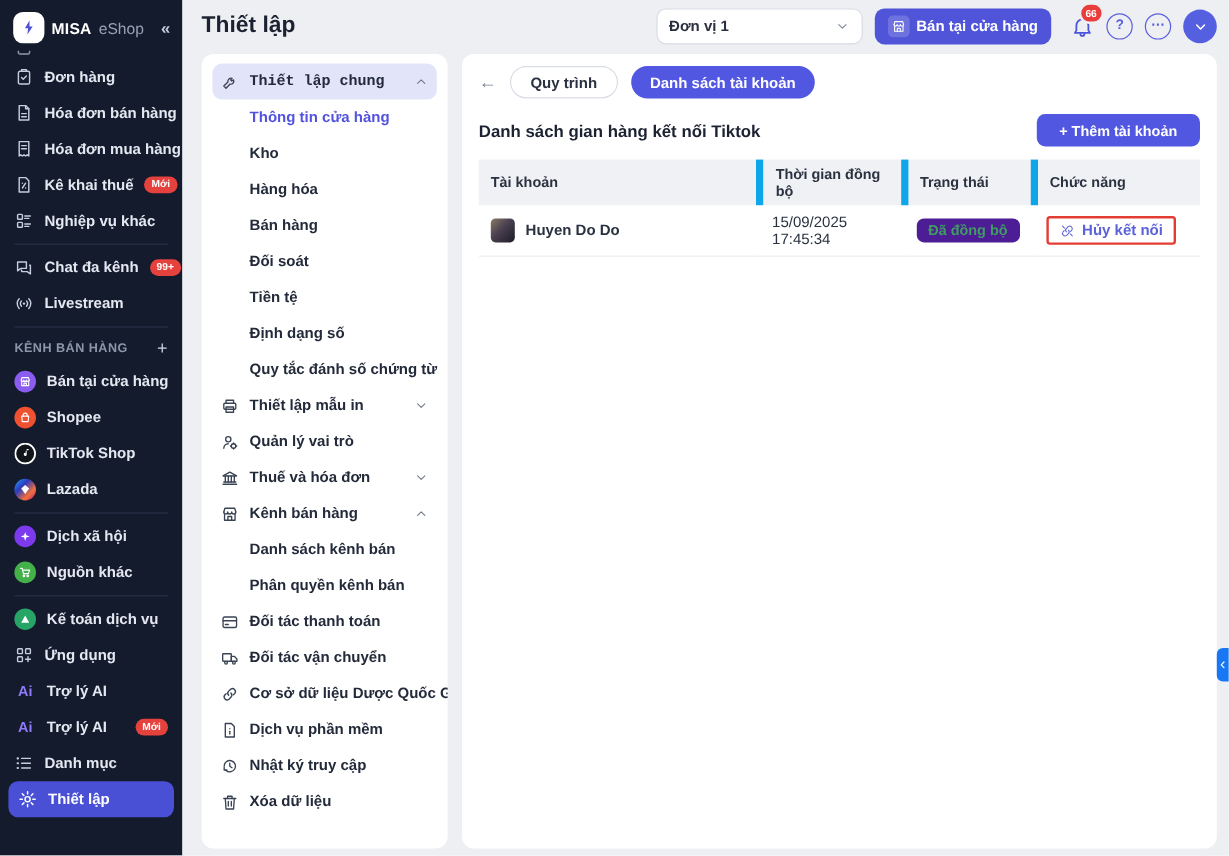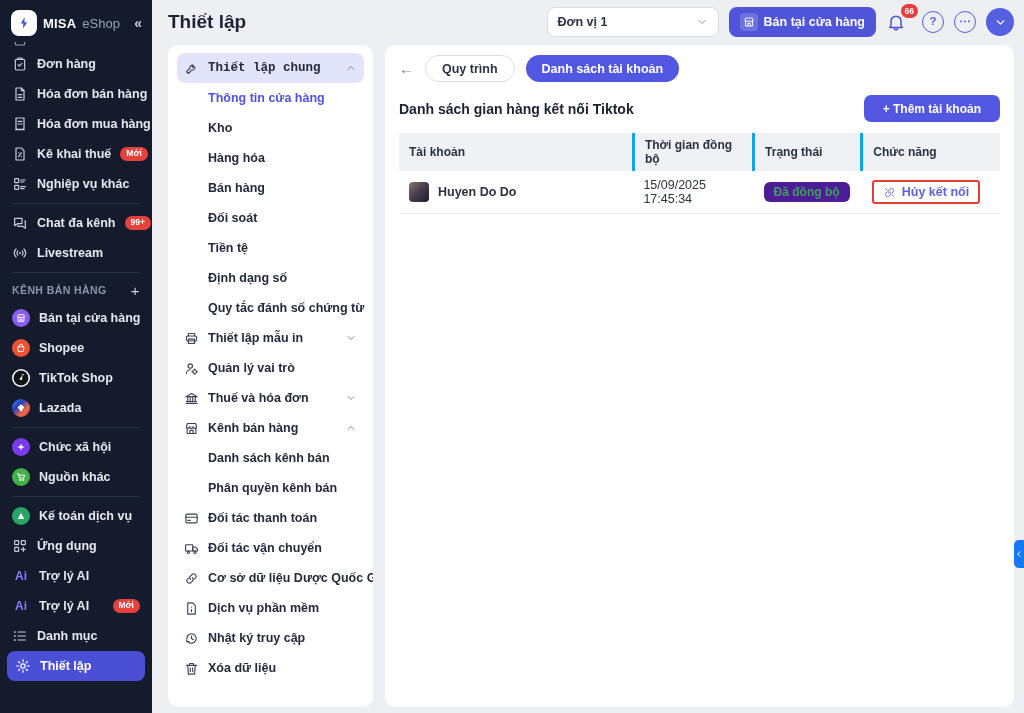--- a/index.html
+++ b/index.html
@@ -42,21 +42,21 @@
   
   .right { flex:1; min-width:0; display:flex; flex-direction:column; background:#edeff3; }
   .topbar { height:44px; flex-shrink:0; display:flex; align-items:center; padding:0 10px 0 16px; gap:10px; }
   .page-title { font-size:19px; font-weight:700; color:#1c2231; }
   .tb-right { margin-left:auto; display:flex; align-items:center; gap:10px; }
   .unit-select { width:172px; height:30px; background:#fff; border:1px solid #d8dce4; border-radius:8px; display:flex; align-items:center; padding:0 10px; font-size:12.5px; font-weight:600; color:#2a3040; cursor:pointer; }
   .unit-select .chev { margin-left:auto; width:12px; height:12px; color:#7d8596; }
   .store-btn { height:30px; background:#4f54d8; color:#fff; border:none; border-radius:8px; display:flex; align-items:center; gap:6px; padding:0 11px; font-size:12.5px; font-weight:700; cursor:pointer; font-family:inherit; }
   .store-btn .btn-ico-bg { width:18px; height:18px; border-radius:4px; background:rgba(255,255,255,.18); display:flex; align-items:center; justify-content:center; }
   .store-btn svg { width:12px; height:12px; }
-  .bell-wrap { position:relative; width:26px; height:26px; display:flex; align-items:center; justify-content:flex-start; color:#4d54d9; cursor:pointer; }
+  .bell-wrap { position:relative; width:26px; height:26px; display:flex; align-items:center; justify-content:flex-end; color:#4d54d9; cursor:pointer; }
   .bell-wrap svg { width:20px; height:20px; }
   .bell-badge { position:absolute; top:-7px; right:-8px; background:#e93d3d; color:#fff; border-radius:999px; font-size:8.5px; font-weight:700; padding:2px 4px; min-width:17px; text-align:center; border:2px solid #edeff3; }
   .circle-btn { width:22px; height:22px; border:1.6px solid #5a60dd; border-radius:50%; color:#5a60dd; display:flex; align-items:center; justify-content:center; font-size:11.5px; font-weight:700; cursor:pointer; background:transparent; line-height:1; }
   .avatar-btn { width:28px; height:28px; border-radius:50%; background:#5560e0; color:#fff; display:flex; align-items:center; justify-content:center; cursor:pointer; }
   .avatar-btn svg { width:13px; height:13px; stroke-width:2.4; }
 
   .content { flex:1; min-height:0; display:flex; gap:12px; padding:1px 10px 6px 16px; }
 
   
   .submenu-panel { width:205px; flex-shrink:0; background:#fff; border-radius:10px; padding:8px 9px; overflow:hidden; }
@@ -72,21 +72,21 @@
   .tabs-row { display:flex; align-items:center; gap:11px; }
   .back-arrow { color:#7a8294; font-size:15px; cursor:pointer; line-height:1; }
   .tab-pill { height:27px; display:flex; align-items:center; padding:0 16px; border-radius:999px; font-size:12.5px; font-weight:700; cursor:pointer; border:none; font-family:inherit; }
   .tab-pill.inactive { background:#fff; border:1px solid #d9dde5; color:#2a3140; }
   .tab-pill.active { background:#5157e0; color:#fff; }
   .head-row { display:flex; align-items:center; margin-top:13px; }
   .main-heading { font-size:14px; font-weight:700; color:#1c2231; }
   .add-btn { margin-left:auto; background:#5157e0; color:#fff; border:none; font-family:inherit; font-size:12px; font-weight:700; height:27px; border-radius:7px; padding:0 19px; display:flex; align-items:center; cursor:pointer; }
   table { width:100%; border-collapse:collapse; margin-top:11px; table-layout:fixed; }
   col.c1 { width:39%; } col.c2 { width:20%; } col.c3 { width:18%; } col.c4 { width:23%; }
-  thead th { background:#f0f1f4; font-size:12px; font-weight:700; color:#2a3140; padding:5px 10px; text-align:left; border-right:3px solid #0ea5e9; }
+  thead th { background:#f0f1f4; font-size:12px; font-weight:700; color:#2a3140; padding:5px 10px; text-align:left; border-right:6px solid #0ea5e9; }
   thead th:last-child { border-right:none; }
   thead th.ta-r { }
   tbody td { padding:7px 10px; font-size:12.5px; color:#2a3140; border-bottom:1px solid #eceef2; vertical-align:middle; }
   tbody td.ta-r { text-align:left; }
   .acct { display:flex; align-items:center; gap:9px; font-weight:600; }
   .avatar-img { width:20px; height:20px; border-radius:4px; flex-shrink:0;
     background:linear-gradient(135deg,#8a7a66 0%,#4a4050 45%,#1c1b26 100%); }
   .status-pill { display:inline-block; background:#4c1d95; color:#3f9e5f; font-size:12px; font-weight:600; padding:3px 10px; border-radius:6px; }
   .action-wrap { display:inline-flex; align-items:center; gap:6px; color:#5c63d8; font-size:12.5px; font-weight:600; border:2px solid #e33c33; padding:3px 9px; border-radius:3px; cursor:pointer; }
   .action-wrap svg { width:13px; height:13px; stroke-width:1.6; }
@@ -363,21 +363,21 @@
       </div>
 
       <div class="nav-divider"></div>
 
       <div class="nav-item">
         <span class="brand-circle c-social">
             <svg class="ico">
               <use href="#i-spark"></use>
             </svg>
           </span>
-        <span>Chức xã hội</span>
+        <span>Dịch xã hội</span>
       </div>
       <div class="nav-item">
         <span class="brand-circle c-source">
             <svg class="ico">
               <use href="#i-cart"></use>
             </svg>
           </span>
         <span>Nguồn khác</span>
       </div>
 

